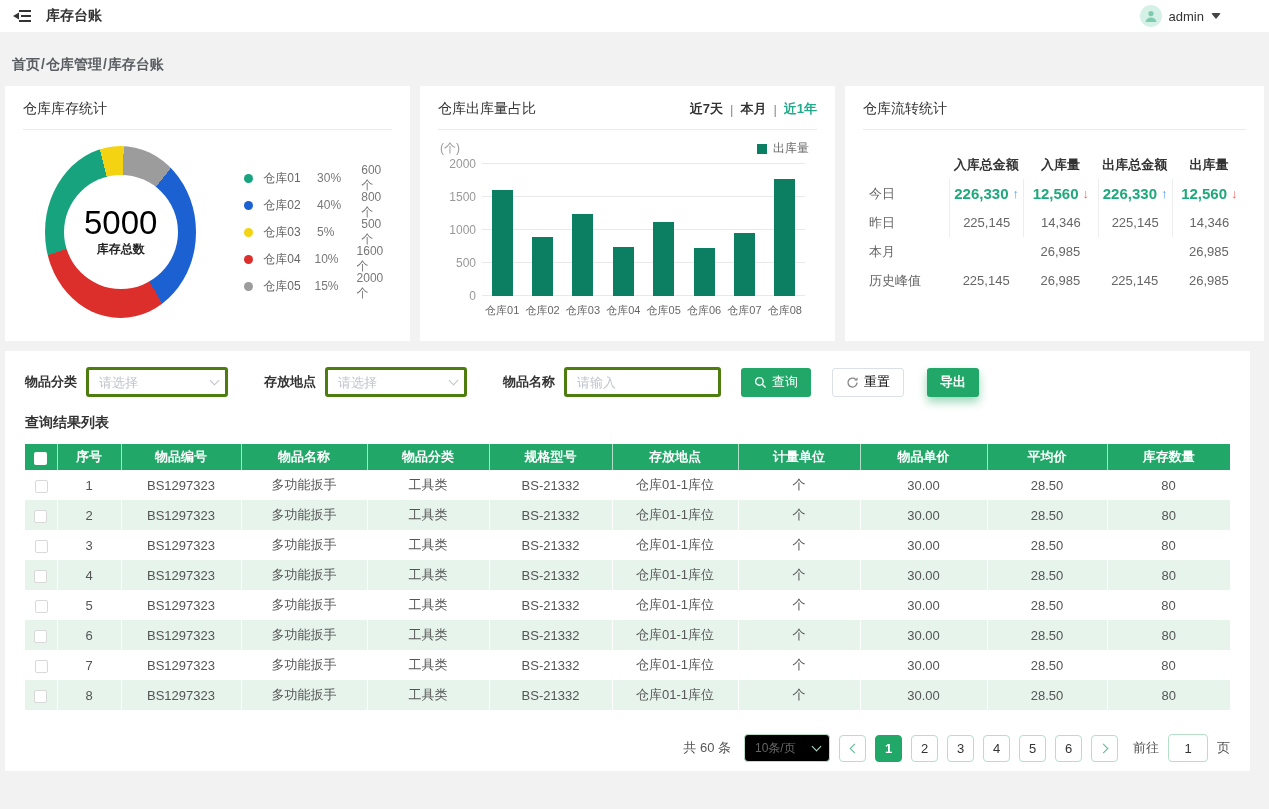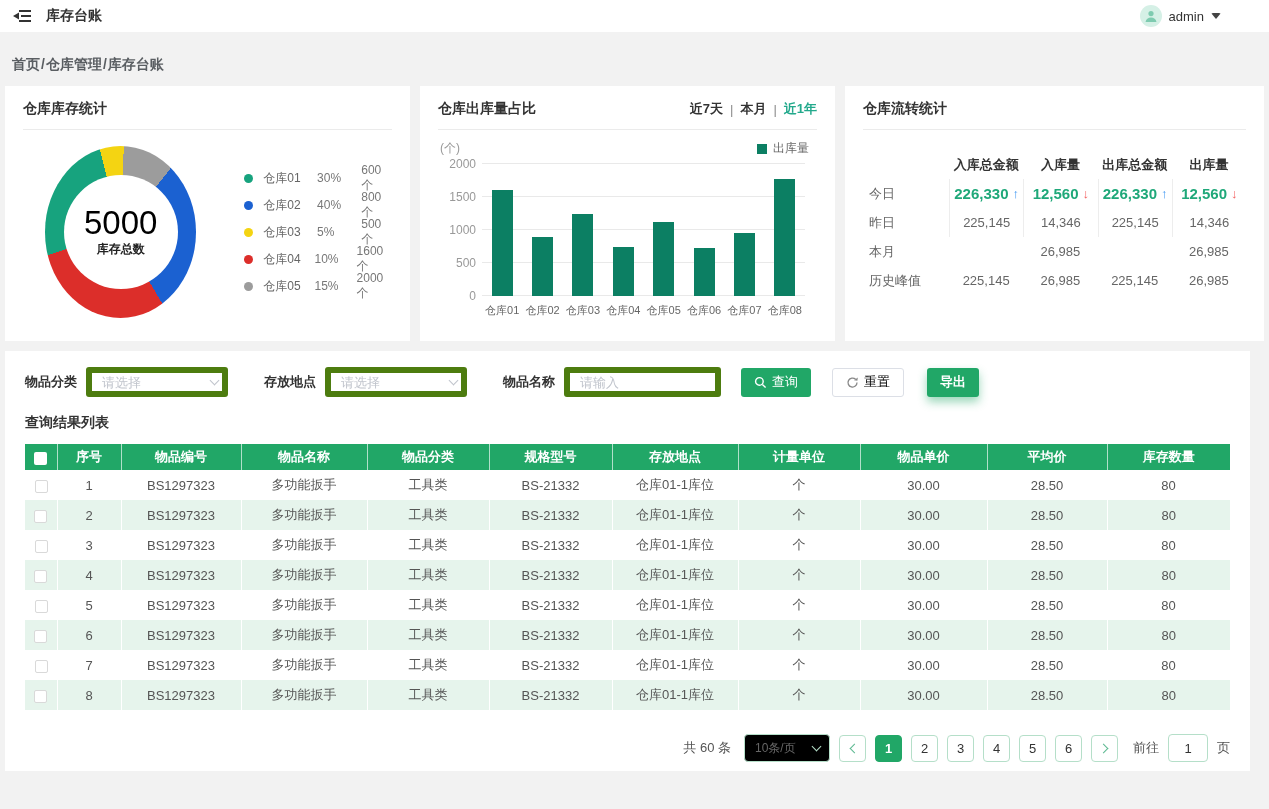--- a/index.html
+++ b/index.html
@@ -19,21 +19,21 @@
   .breadcrumb { padding:24px 0 0 12px; font-size:14px; font-weight:600; color:#5a5e62; }
   .bc-item { cursor:default; }
   .bc-sep { margin:0 1px; }
 
   
   .cards-row { display:flex; gap:10px; margin:12px 5px 0 5px; }
   .card { background:#fff; height:255px; padding:14px 18px 0 18px; }
   .card1 { width:405px; } .card2 { width:415px; } .card3 { flex:1; }
   .card-head { display:flex; align-items:center; justify-content:space-between;
                padding-bottom:11px; border-bottom:1px solid #ebebeb; }
-  .card-title { font-size:14px; font-weight:bold; color:#333; }
+  .card-title { font-size:14px; font-weight:normal; color:#333; }
 
   
   .donut-wrap { display:flex; align-items:center; padding-top:16px; }
   .donut { width:172px; height:172px; border-radius:50%; margin-left:22px; position:relative; }
   .donut-hole { position:absolute; left:50%; top:50%; transform:translate(-50%,-50%);
                 width:114px; height:114px; border-radius:50%; background:#fff;
                 display:flex; flex-direction:column; align-items:center; justify-content:center; }
   .donut-value { font-size:33px; font-weight:normal; color:#000; line-height:1.05; }
   .donut-label { font-size:12px; font-weight:bold; color:#222; }
   .lg { margin-left:48px; }
@@ -70,21 +70,21 @@
   .tt .hl { font-weight:bold; font-size:15px; }
   .arr { font-weight:bold; font-size:13px; margin-left:4px; }
 
   
   .panel { background:#fff; margin:10px 19px 0 5px; height:420px; padding:16px 20px 0 20px; }
   .filter-row { display:flex; align-items:center; }
   .f-label { font-size:13px; font-weight:bold; color:#333; margin-right:9px; white-space:nowrap; }
   .field { display:flex; align-items:center; }
   .field + .field { margin-left:36px; }
   .select { position:relative; }
-  .select input, .txt { width:142px; height:30px; border:6px solid #4d7c0f; border-radius:3px;
+  .select input, .txt { width:142px; height:30px; border:3px solid #4d7c0f; border-radius:3px;
        padding:0 24px 0 10px; font-size:13px; color:#333; outline:none; background:#fff;
        font-family:"Liberation Sans","DejaVu Sans",sans-serif; }
   .txt { width:157px; padding-right:10px; }
   input::placeholder { color:#c0c4cc; }
   .chev { position:absolute; right:10px; top:10px; width:7px; height:7px;
           border-right:1.5px solid #c0c4cc; border-bottom:1.5px solid #c0c4cc; transform:rotate(45deg); }
   .btn { height:29px; border:none; border-radius:3px; font-size:13px; display:inline-flex;
          align-items:center; justify-content:center; gap:5px; cursor:pointer; padding:0 13px;
          font-family:"Liberation Sans","DejaVu Sans",sans-serif; }
   .btn.primary { background:#21a767; color:#fff; }

